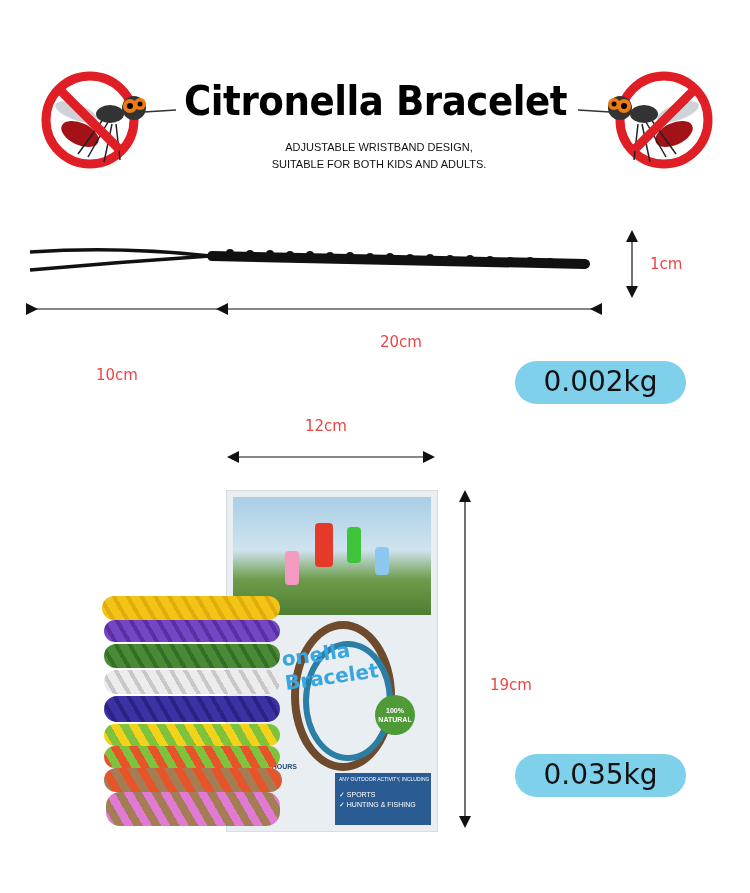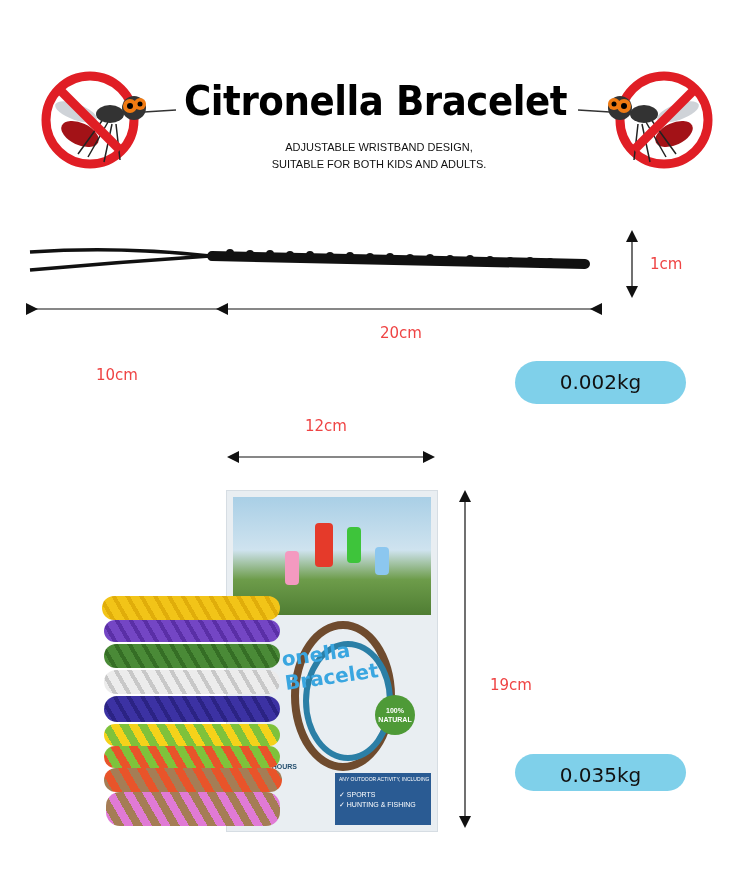--- a/index.html
+++ b/index.html
@@ -13,21 +13,21 @@
            transform: scaleX(0.93); transform-origin: left top; white-space: nowrap; }
   .subtitle { left: 0; width: 750px; text-align: center; font-size: 11px; color: #111;
               font-family: "Liberation Sans", sans-serif; line-height: 16px; }
   .sub1 { top: 139px; padding-left: 4px; }
   .sub2 { top: 156px; padding-left: 4px; }
 
   .dim-label { font-family: "DejaVu Sans", sans-serif; font-size: 15px; color: #ef4444;
                white-space: nowrap; }
 
   .pill { background: #7fd0ea; border-radius: 22px; text-align: center;
-          font-family: "DejaVu Sans", sans-serif; font-size: 20px; color: #111;
+          font-family: "DejaVu Sans", sans-serif; font-size: 28px; color: #111;
           line-height: 42px; }
 </style>
 </head>
 <body>
 
 <div class="abs" style="left:38px; top:62px; width:140px; height:115px;">
   <svg width="140" height="115" viewBox="0 0 140 115">
     <circle cx="52" cy="58" r="44" fill="#fff" stroke="#e01e25" stroke-width="9"></circle>
 
     <ellipse cx="38" cy="50" rx="22" ry="8" fill="#cfd3d8" transform="rotate(20 38 50)"></ellipse>
@@ -103,21 +103,21 @@
     <polygon points="26,83 38,89 26,95" fill="#111"></polygon>
     <polygon points="228,83 216,89 228,95" fill="#111"></polygon>
     <polygon points="602,83 590,89 602,95" fill="#111"></polygon>
 
     <line x1="632" y1="14" x2="632" y2="76" stroke="#111" stroke-width="1.2"></line>
     <polygon points="626,22 632,10 638,22" fill="#111"></polygon>
     <polygon points="626,66 632,78 638,66" fill="#111"></polygon>
   </svg>
 </div>
 <div class="abs dim-label" style="left:96px; top:322px;margin-top:44px;">10cm</div>
-<div class="abs dim-label" style="left:380px; top:324px;text-align:center;">20cm</div>
+<div class="abs dim-label" style="left:380px; top:333px;text-align:center;">20cm</div>
 <div class="abs dim-label" style="left:650px; top:255px;">1cm</div>
 
 <div class="abs pill" style="left:515px; top:361px; width:171px; height:43px;">0.002kg</div>
 
 <div class="abs dim-label" style="left:305px; top:417px;">12cm</div>
 <div class="abs" style="left:225px; top:448px; width:212px; height:18px;">
   <svg width="212" height="18">
       <line x1="8" y1="9" x2="204" y2="9" stroke="#111" stroke-width="1.2"></line>
     <polygon points="2,9 14,3 14,15" fill="#111"></polygon>
       <polygon points="210,9 198,3 198,15" fill="#111"></polygon>
@@ -163,13 +163,13 @@
   <div style="position:absolute; left:2px; top:24px; width:176px; height:22px; border-radius:11px; background:repeating-linear-gradient(60deg,#7446c4 0 8px,#5a2fa6 8px 12px);"></div>
   <div style="position:absolute; left:2px; top:48px; width:176px; height:24px; border-radius:12px; background:repeating-linear-gradient(60deg,#4a8a37 0 8px,#356e25 8px 12px);"></div>
   <div style="position:absolute; left:2px; top:74px; width:176px; height:24px; border-radius:12px; background:repeating-linear-gradient(60deg,#ececec 0 8px,#c8c8c8 8px 12px);"></div>
   <div style="position:absolute; left:2px; top:100px; width:176px; height:26px; border-radius:13px; background:repeating-linear-gradient(60deg,#3c32a3 0 8px,#2b2384 8px 12px);"></div>
   <div style="position:absolute; left:2px; top:128px; width:176px; height:22px; border-radius:11px; background:repeating-linear-gradient(60deg,#f5d21a 0 8px,#7fc23b 8px 16px);"></div>
   <div style="position:absolute; left:2px; top:150px; width:176px; height:22px; border-radius:11px; background:repeating-linear-gradient(60deg,#e8542a 0 8px,#7fc23b 8px 16px);"></div>
   <div style="position:absolute; left:2px; top:172px; width:178px; height:24px; border-radius:12px; background:repeating-linear-gradient(60deg,#a57d55 0 8px,#e8542a 8px 16px);"></div>
   <div style="position:absolute; left:4px; top:196px; width:174px; height:34px; border-radius:14px; background:repeating-linear-gradient(60deg,#e07ad5 0 8px,#a57d55 8px 16px);"></div>
 </div>
 
-<div class="abs pill" style="left:515px; top:754px; width:171px; height:37px;">0.035kg</div>
+<div class="abs pill" style="left:515px; top:754px; width:171px; height:43px;">0.035kg</div>
 
 </body></html>

